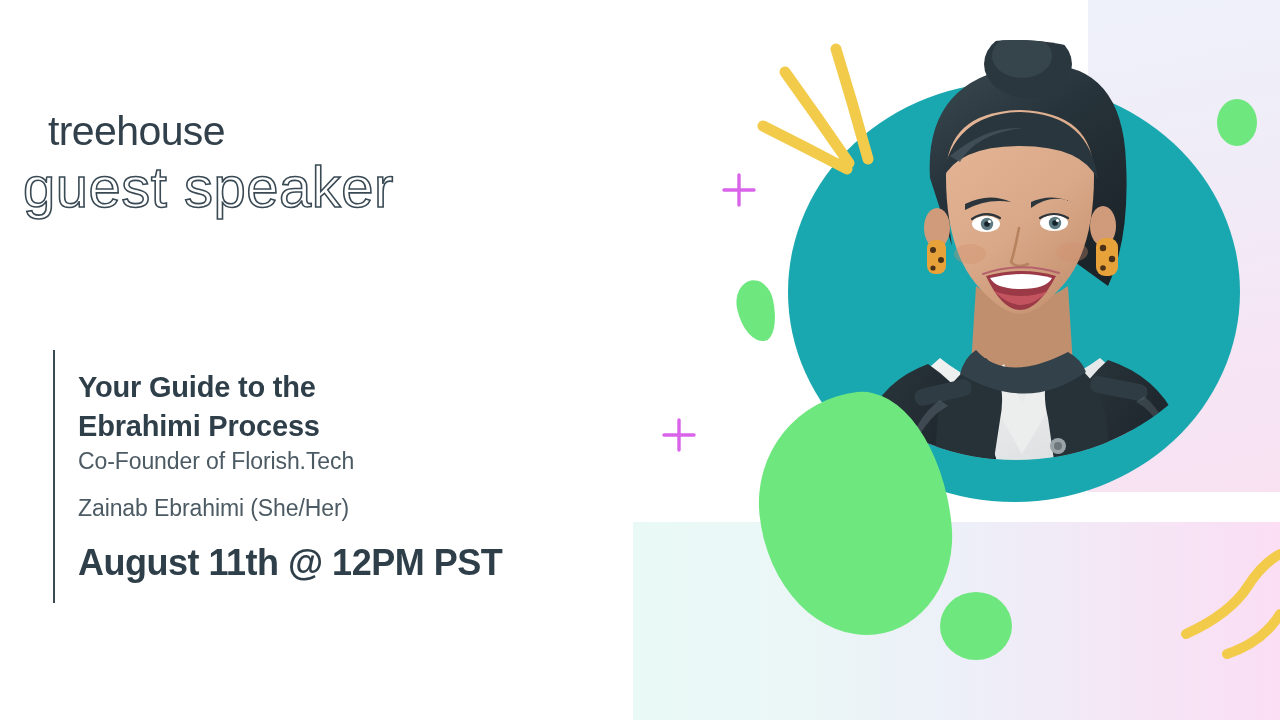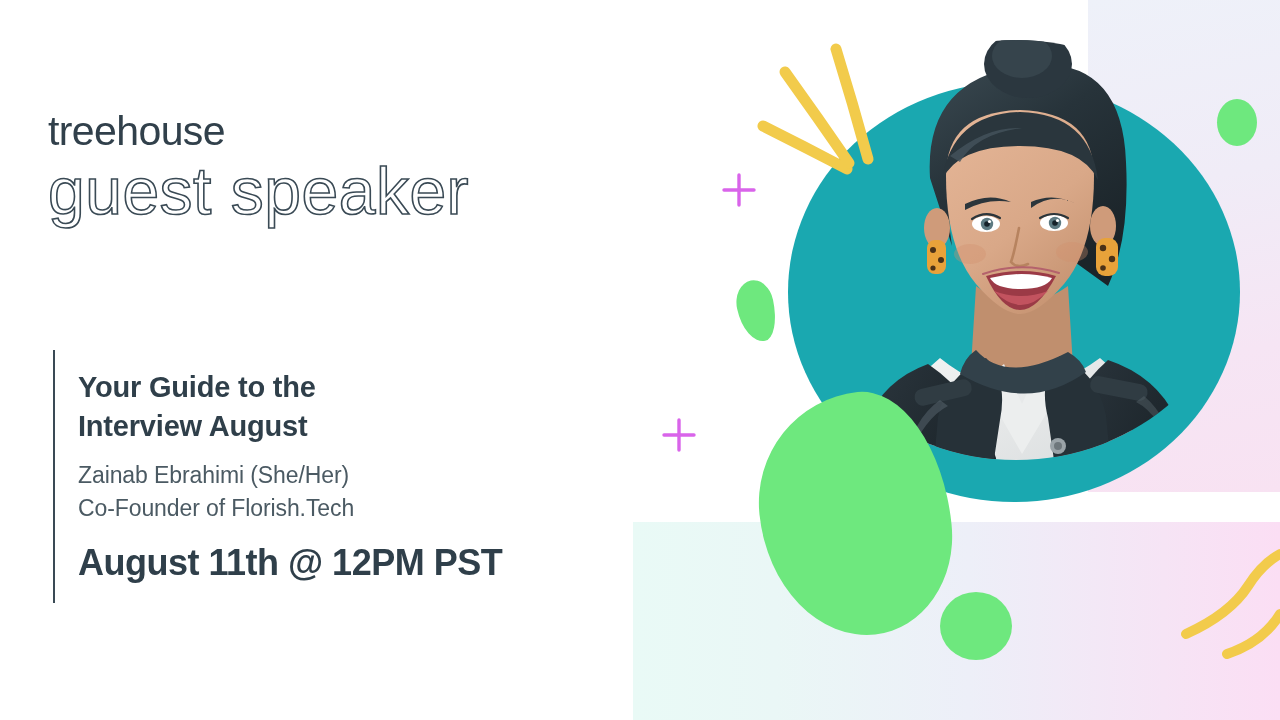--- a/index.html
+++ b/index.html
@@ -70,22 +70,22 @@
     pointer-events:none;
   }
 
   
   #wordmark {
     position:absolute; left:48px; top:108px;
     font-size:41px; font-weight:400; letter-spacing:-0.6px;
     color:#31404b;
   }
   #headline-outline {
-    position:absolute; left:48px; top:158px;
-    font-size:66px; font-weight:400; letter-spacing:0.5px;
+    position:absolute; left:23px; top:158px;
+    font-size:58px; font-weight:400; letter-spacing:0.5px;
     line-height:1;
     color:transparent;
     -webkit-text-stroke:1.6px #3a4a55;
   }
   #series-row {
     position:absolute; left:308px; top:258px;
     width:316px; height:48px;
     display:flex; align-items:center; gap:18px;
   }
   #series-rule { flex:1; height:1.6px; background:#31404b; }
@@ -261,20 +261,20 @@
   <div id="wordmark">treehouse</div>
 
   <div id="headline-outline">guest speaker</div>
 
 
   <div id="left-rule"></div>
 
   <div id="info-block">
     <div id="talk-title">
       <div>Your Guide to the</div>
-      <div>Interview August</div>
+      <div>Ebrahimi Process</div>
     </div>
+    <div id="speaker-role">Co-Founder of Florish.Tech</div>
     <div id="speaker-name">Zainab Ebrahimi (She/Her)</div>
-    <div id="speaker-role">Co-Founder of Florish.Tech</div>
     <div id="event-datetime">August 11th @ 12PM PST</div>
   </div>
 
 </div>
 
 </body></html>

